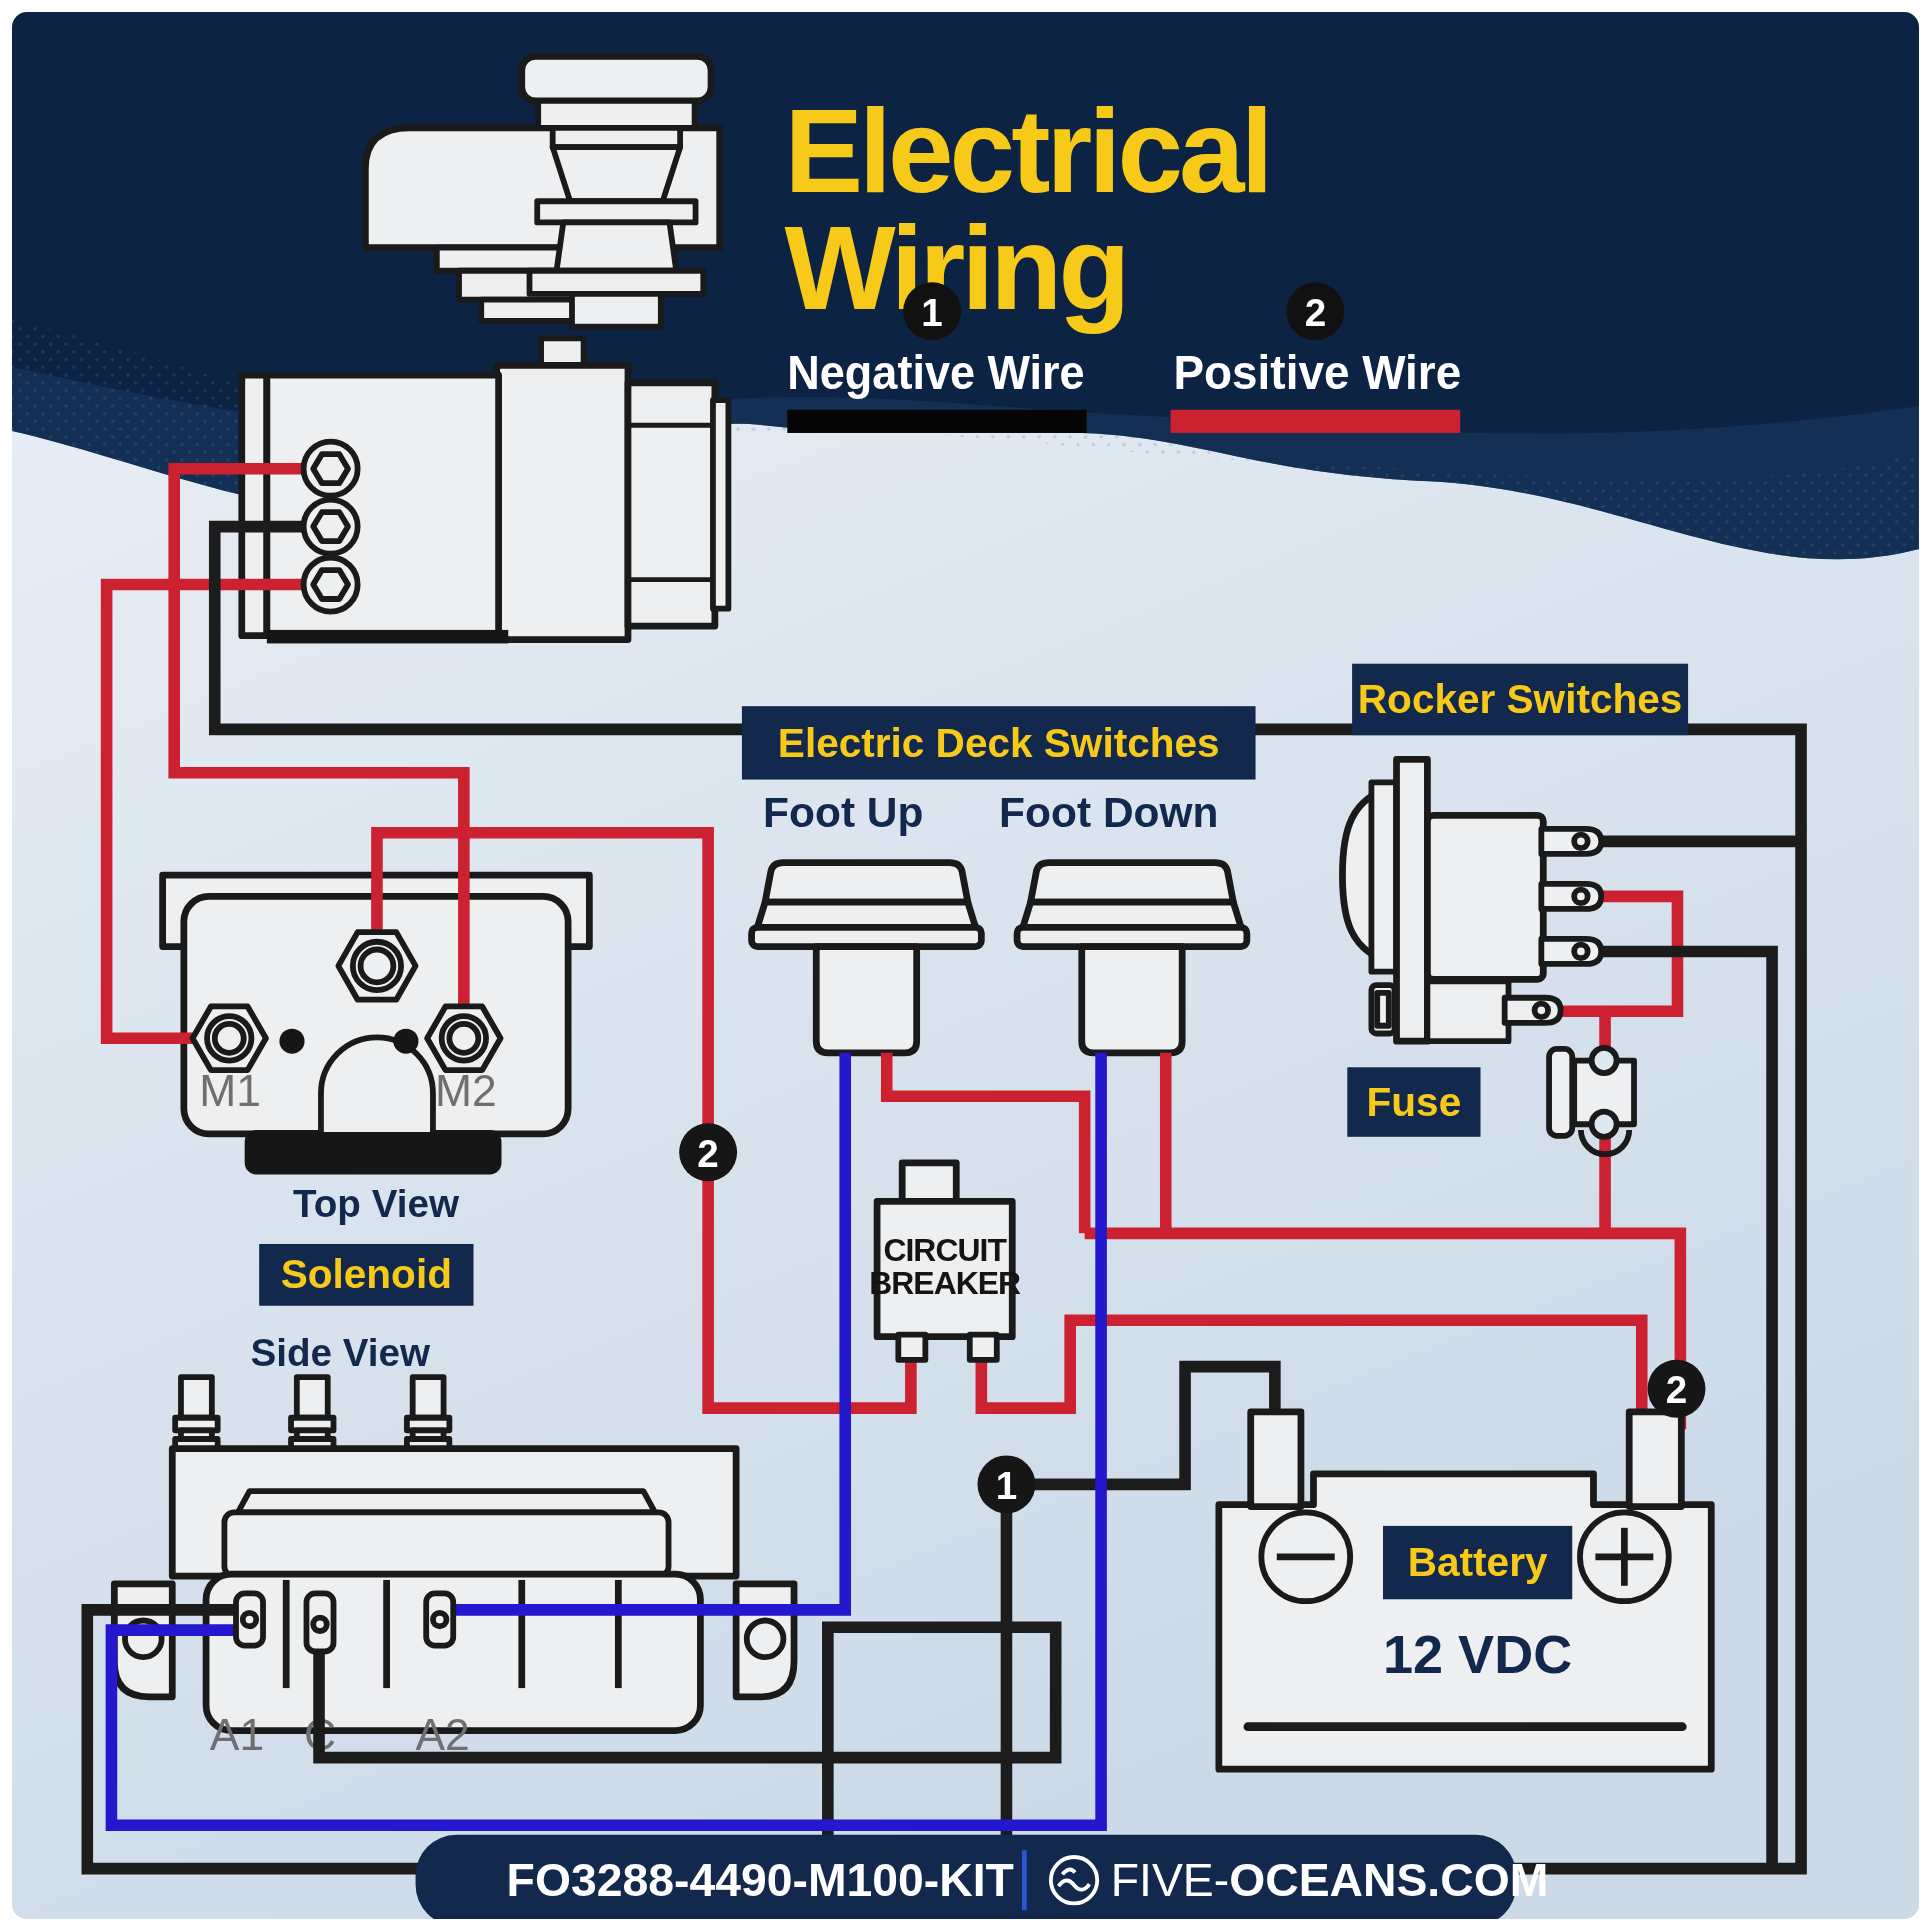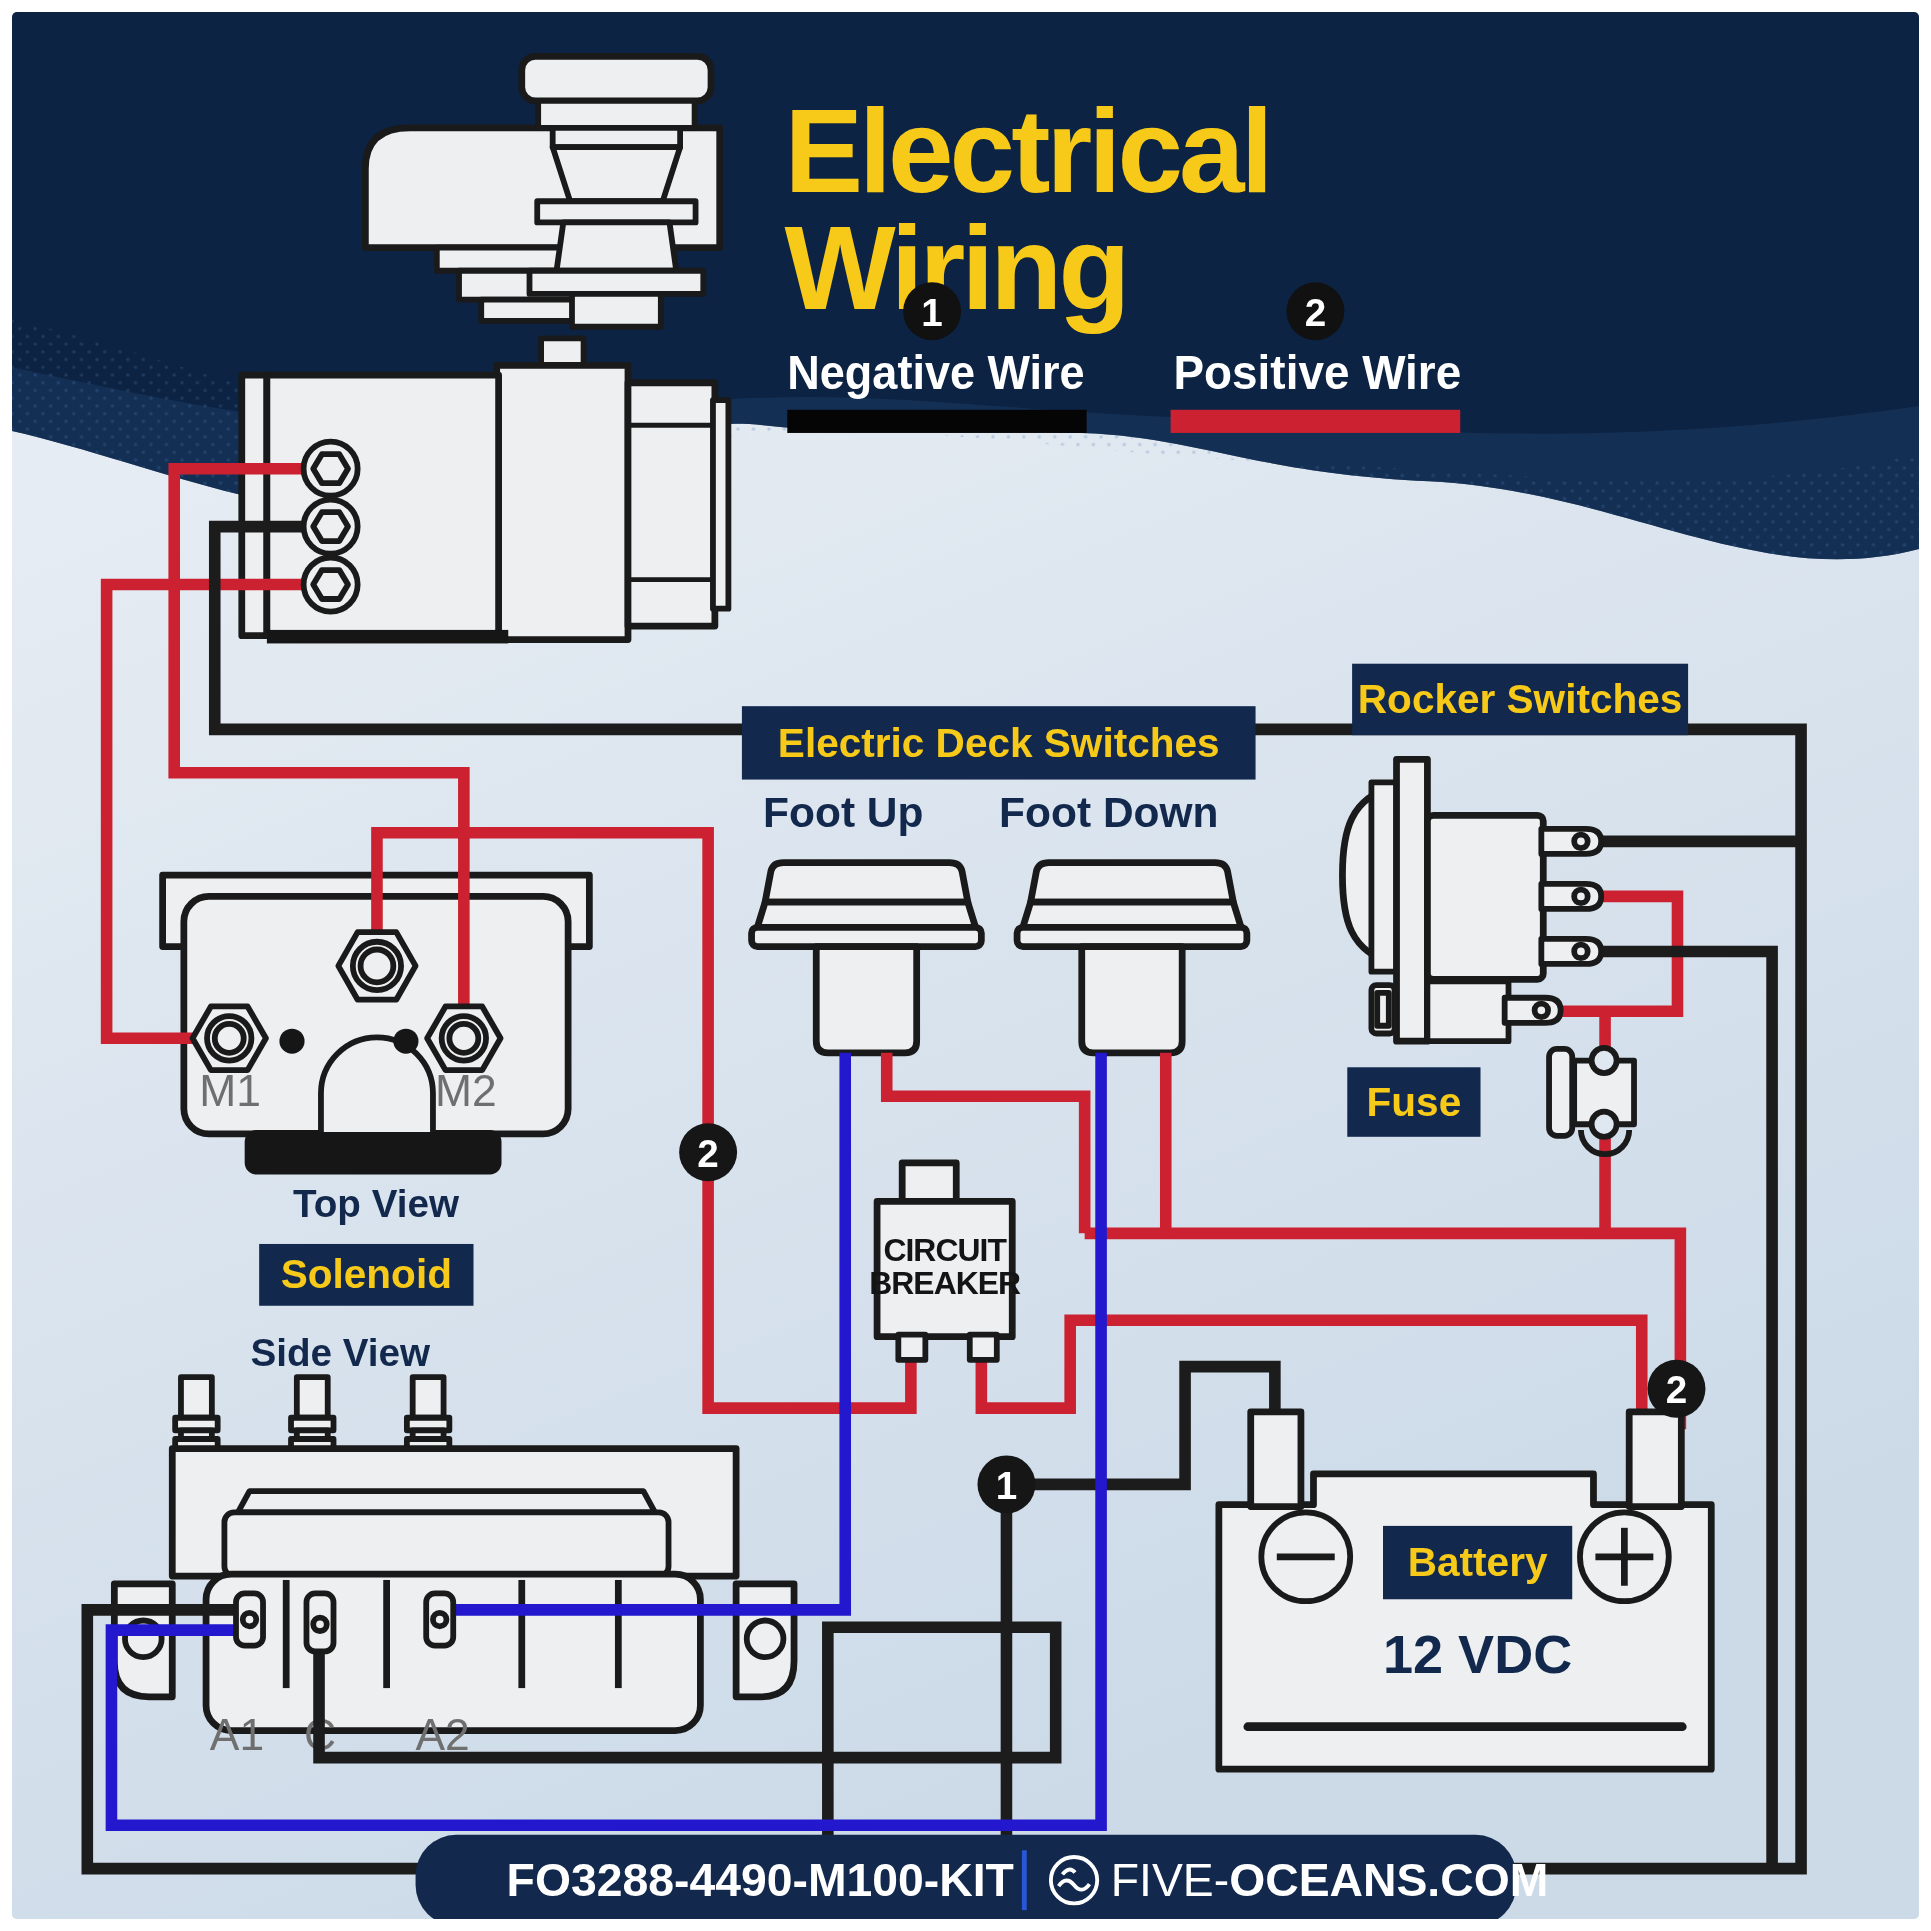--- a/index.html
+++ b/index.html
@@ -1,18 +1,18 @@
 <!DOCTYPE html>
 <html style="--bg: #dfe7f0; --navy: #12294d; --header: #0c2343; --yellow: #f7c918; --red: #cc2130; --wblack: #1c1c1c; --wblue: #2318cd; --compfill: #edeff1; --stroke: #1a1a1a;"><head>
 <meta charset="utf-8">
 <style>
   html,body{margin:0;padding:0;width:1931px;height:1931px;background:#ffffff;
     font-family:"Liberation Sans",sans-serif;}
   .frame{position:absolute;inset:0;background:#ffffff;}
-  .canvas{position:absolute;inset:11.6px;border-radius:5px;overflow:hidden;
+  .canvas{position:absolute;inset:11.6px;border-radius:15px;overflow:hidden;
     background:var(--bg,#dfe7f0);}
   svg{display:block;width:100%;height:100%;}
 
   
   .w{fill:none;stroke-linejoin:miter;stroke-width:12;}
   .wr{stroke:var(--red,#cc2130);}
   .wk{stroke:var(--wblack,#1c1c1c);}
   .wb{stroke:var(--wblue,#2318cd);}
 
   

